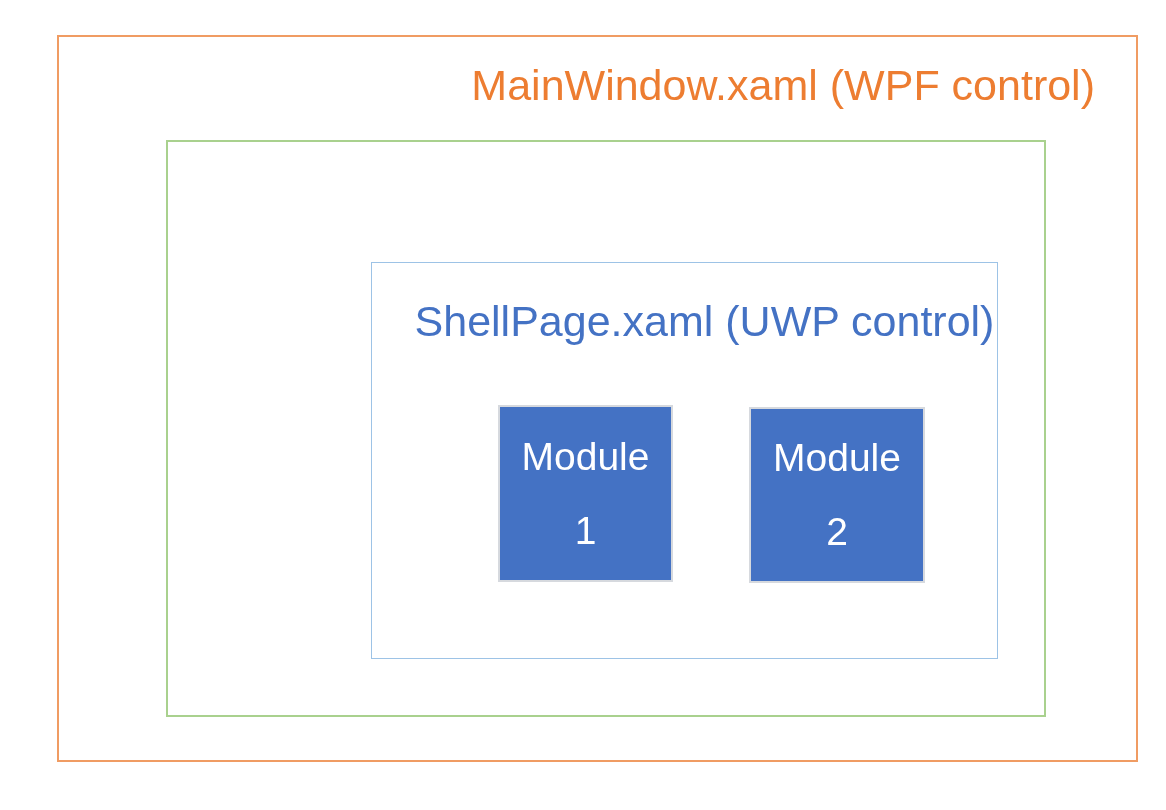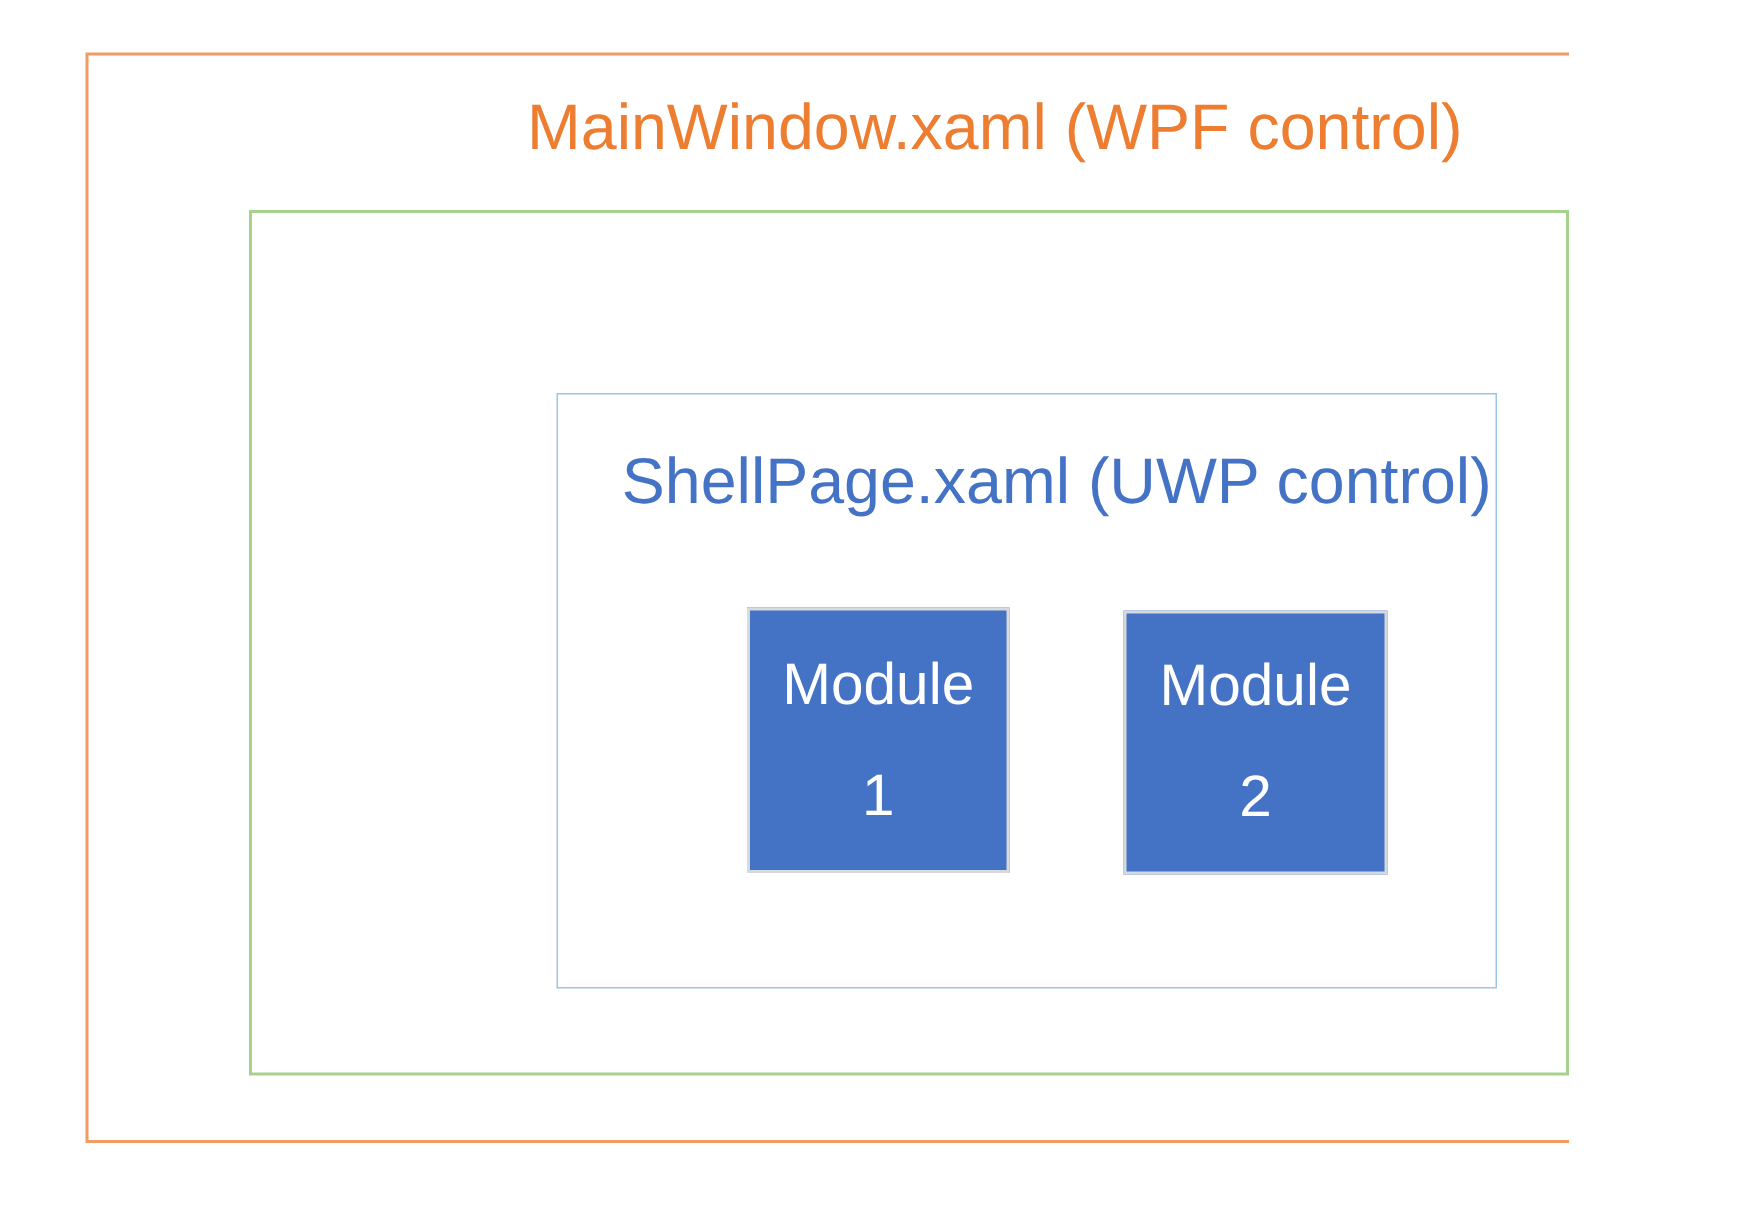--- a/index.html
+++ b/index.html
@@ -14,21 +14,21 @@
     --module-text: #FFFFFF;
     --background: #FFFFFF;
   }
   * { margin: 0; padding: 0; box-sizing: border-box; }
   html, body {
     background: var(--background);
     font-family: "Liberation Sans", sans-serif;
   }
   .canvas {
     position: relative;
-    width: 1046px;
+    width: 1166px;
     height: 810px;
     background: var(--background);
     overflow: hidden;
     text-decoration: underline;
   }
   .box {
     position: absolute;
     background: transparent;
   }
   .box-mainwindow {

